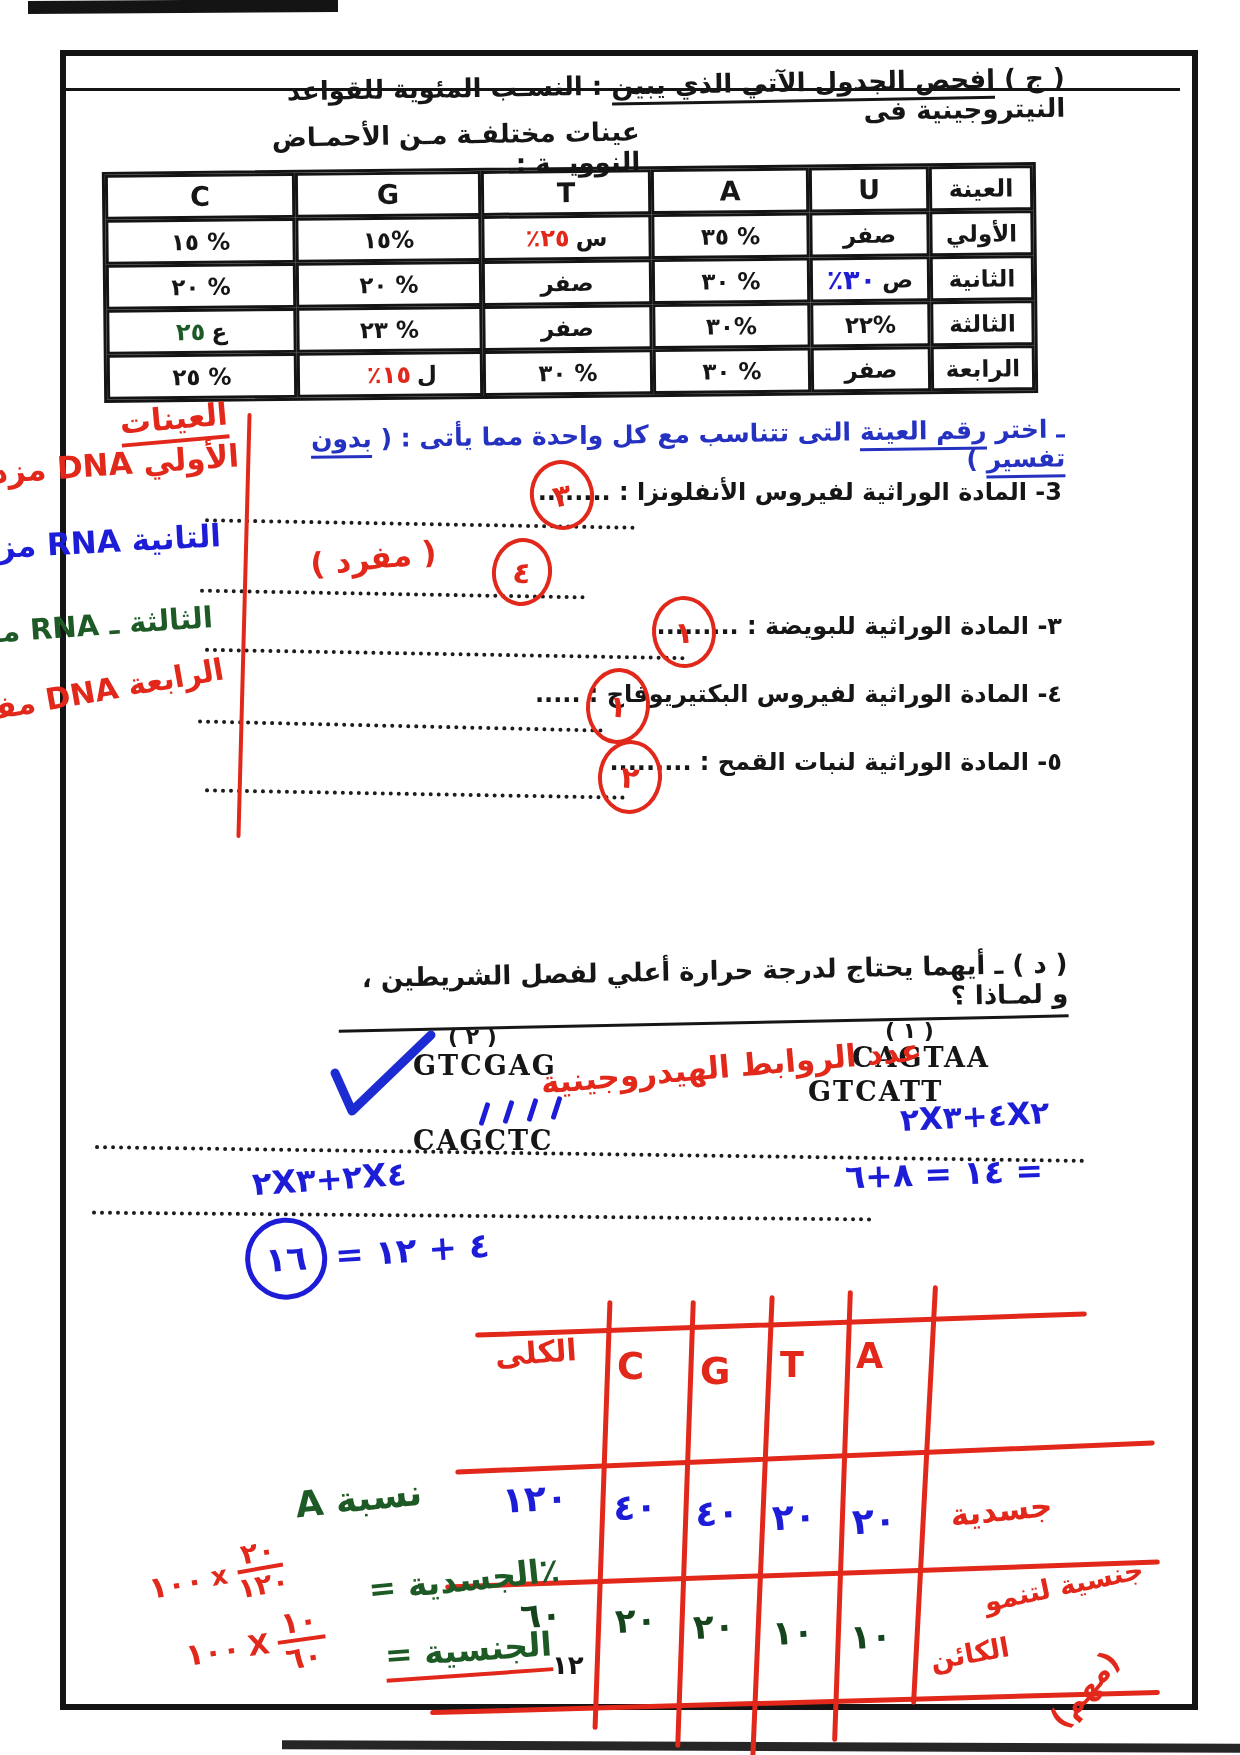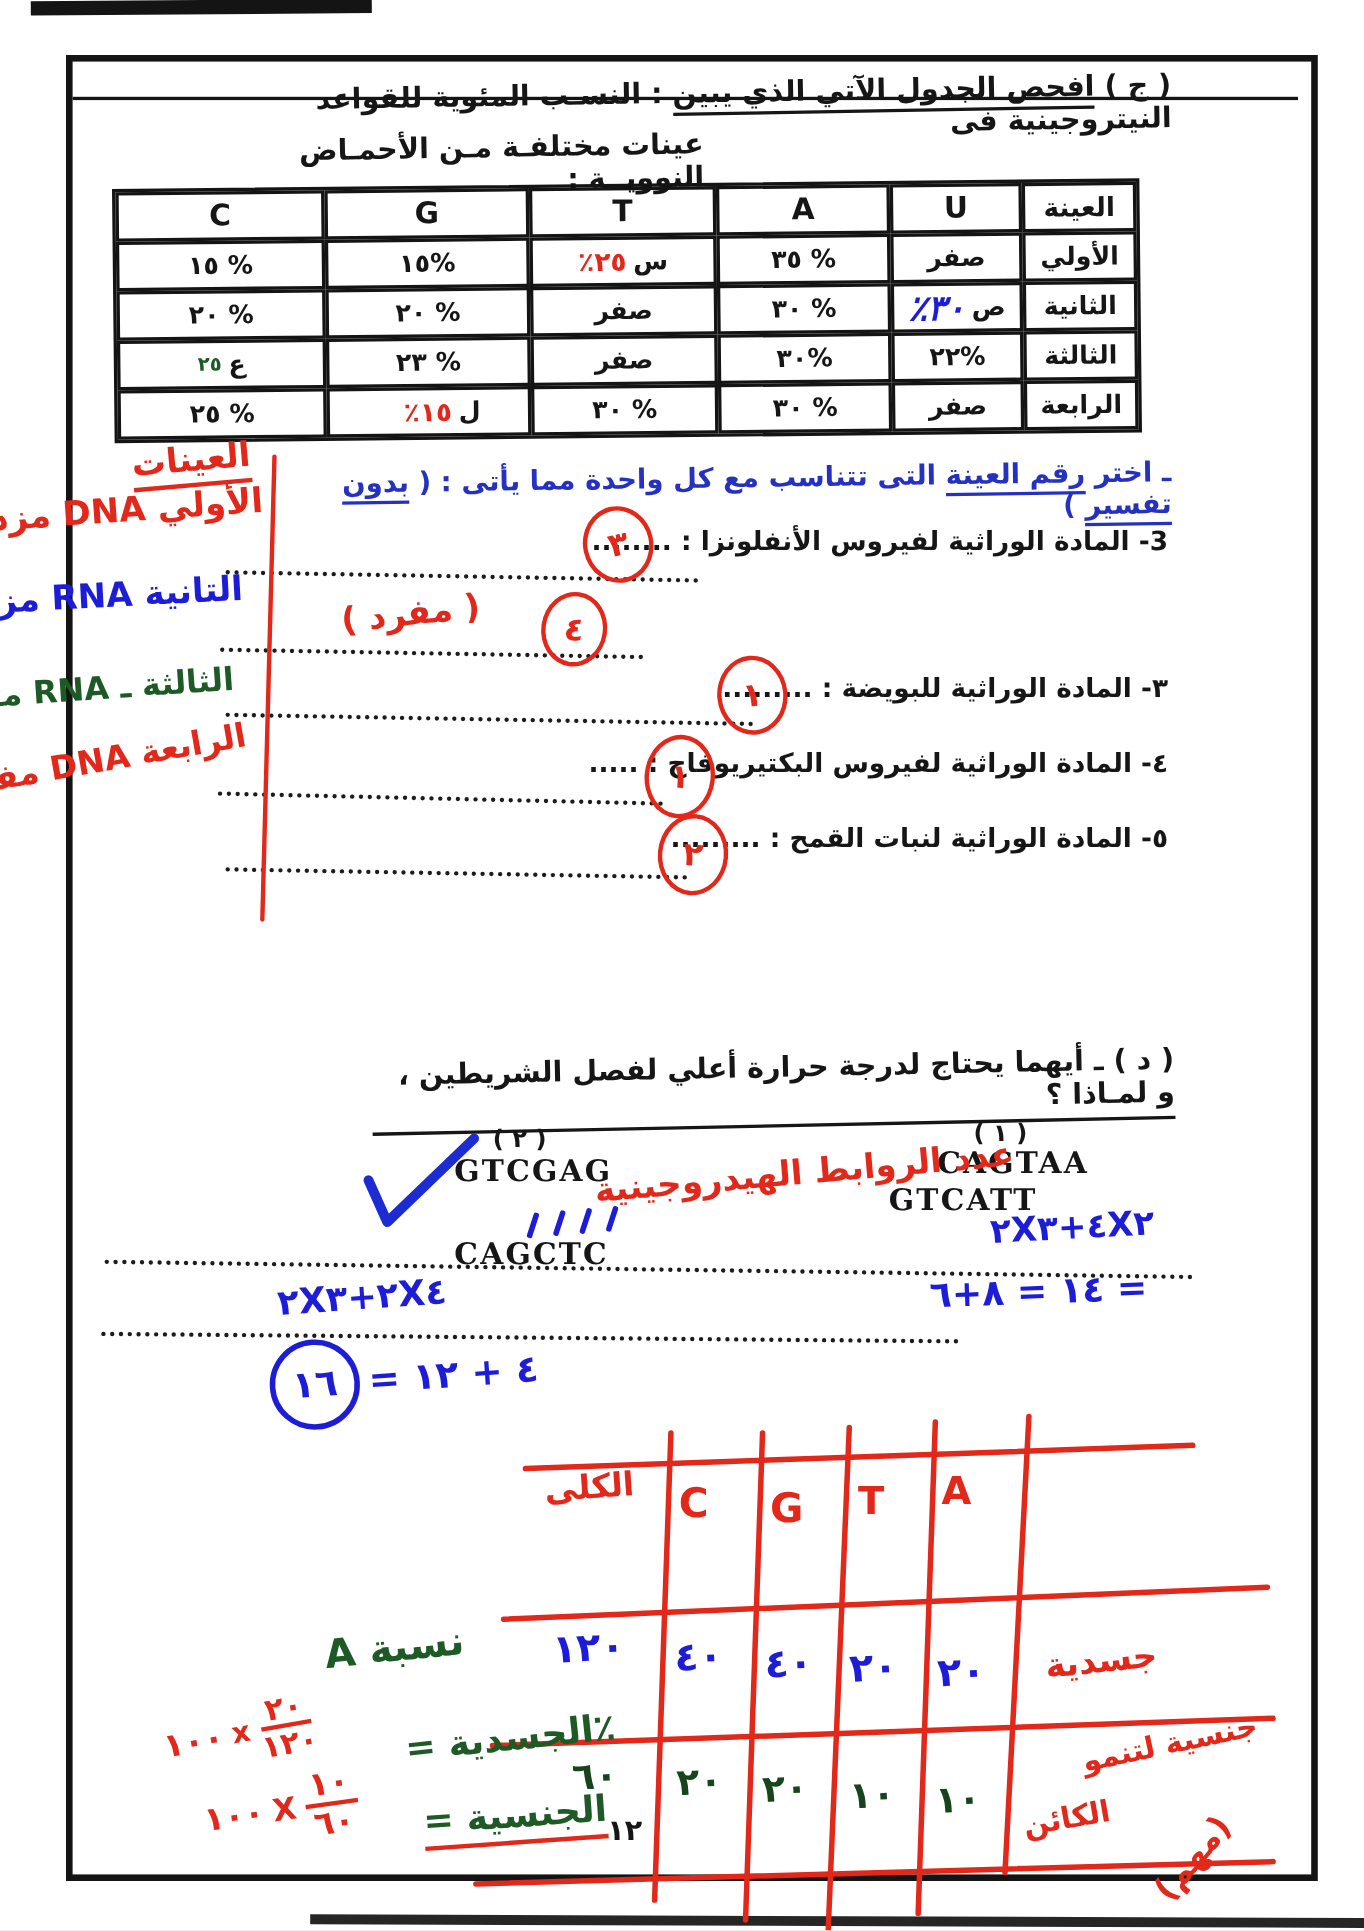--- a/index.html
+++ b/index.html
@@ -68,27 +68,27 @@
     <div class="cell">% ٣٥</div>
     <div class="cell">صفر</div>
     <div class="cell">الأولي</div>
 
     <div class="cell">% ٢٠</div>
     <div class="cell">% ٢٠</div>
     <div class="cell">صفر</div>
     <div class="cell">% ٣٠</div>
     <div class="cell">
       <span>ص</span>
-      <span class="ann blue" style="font-size:32px;font-style:italic;">٣٠٪</span>
+      <span class="ann blue" style="font-size:27px;">٣٠٪</span>
     </div>
     <div class="cell">الثانية</div>
 
     <div class="cell">
       <span>ع</span>
-      <span class="ann green" style="font-size:18px;">٢٥</span>
+      <span class="ann green" style="font-size:24px;">٢٥</span>
     </div>
     <div class="cell">% ٢٣</div>
     <div class="cell">صفر</div>
     <div class="cell">%٣٠</div>
     <div class="cell">%٢٢</div>
     <div class="cell">الثالثة</div>
 
     <div class="cell">% ٢٥</div>
     <div class="cell">
       <span>ل</span>

